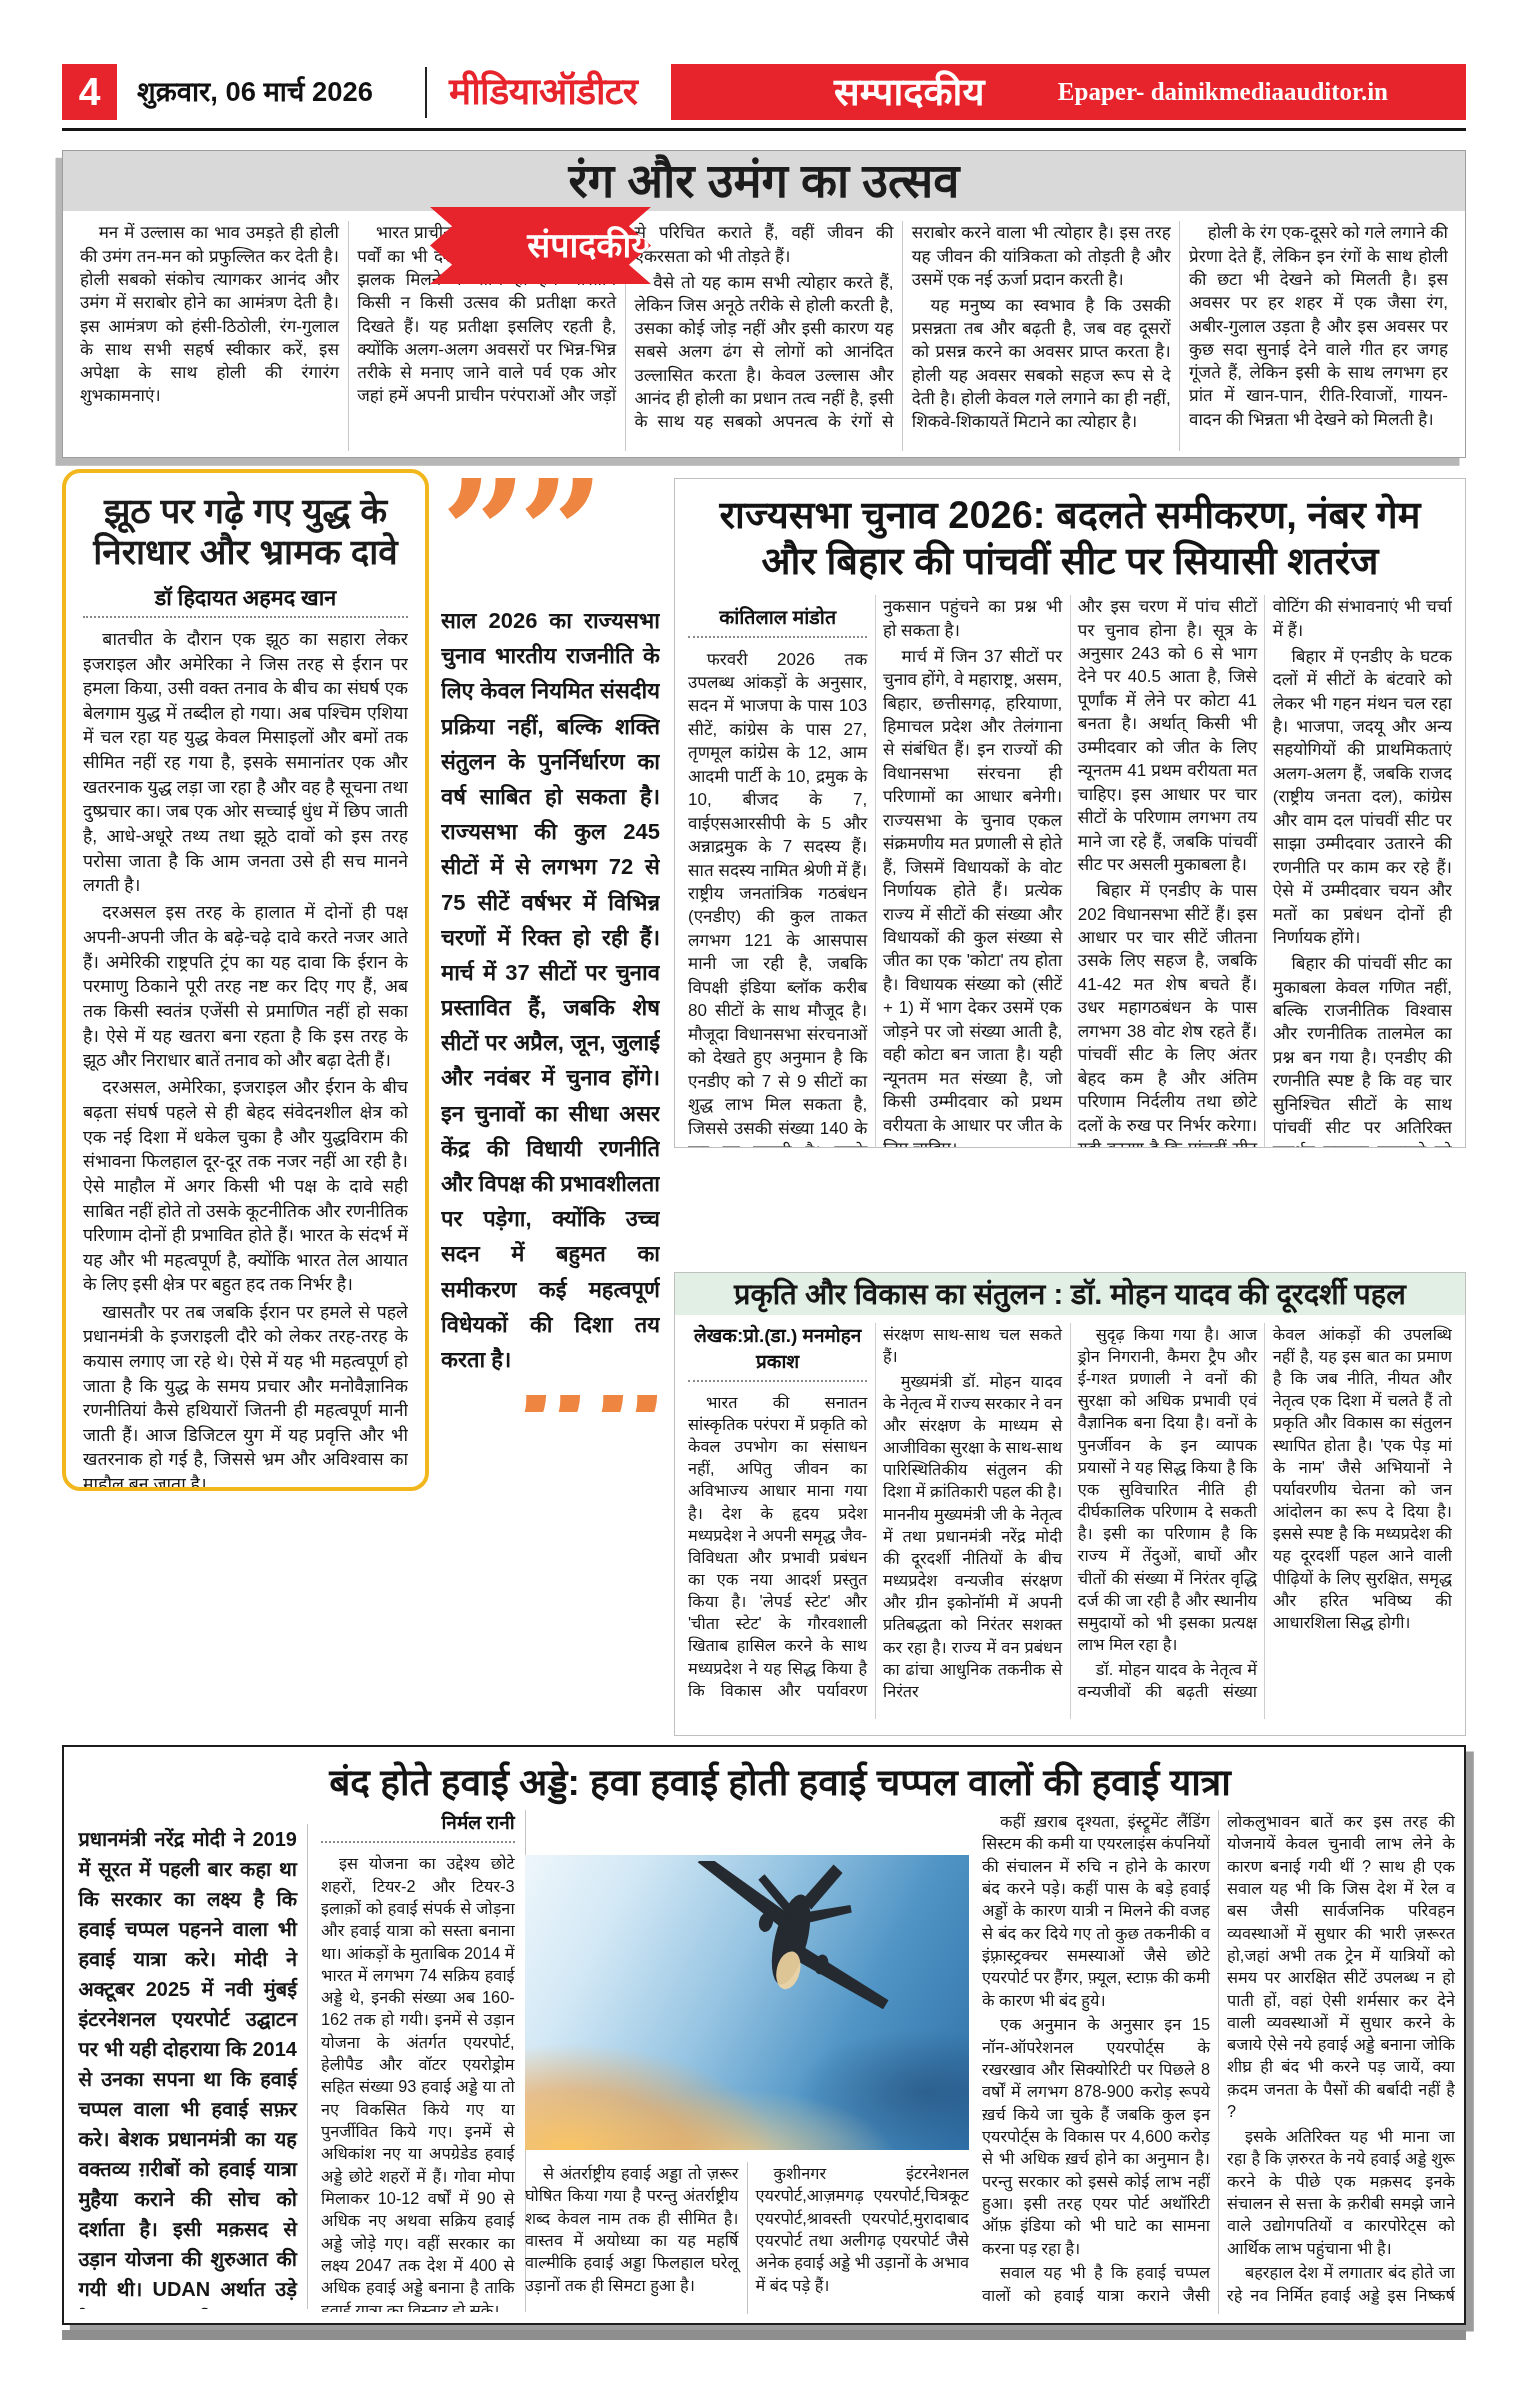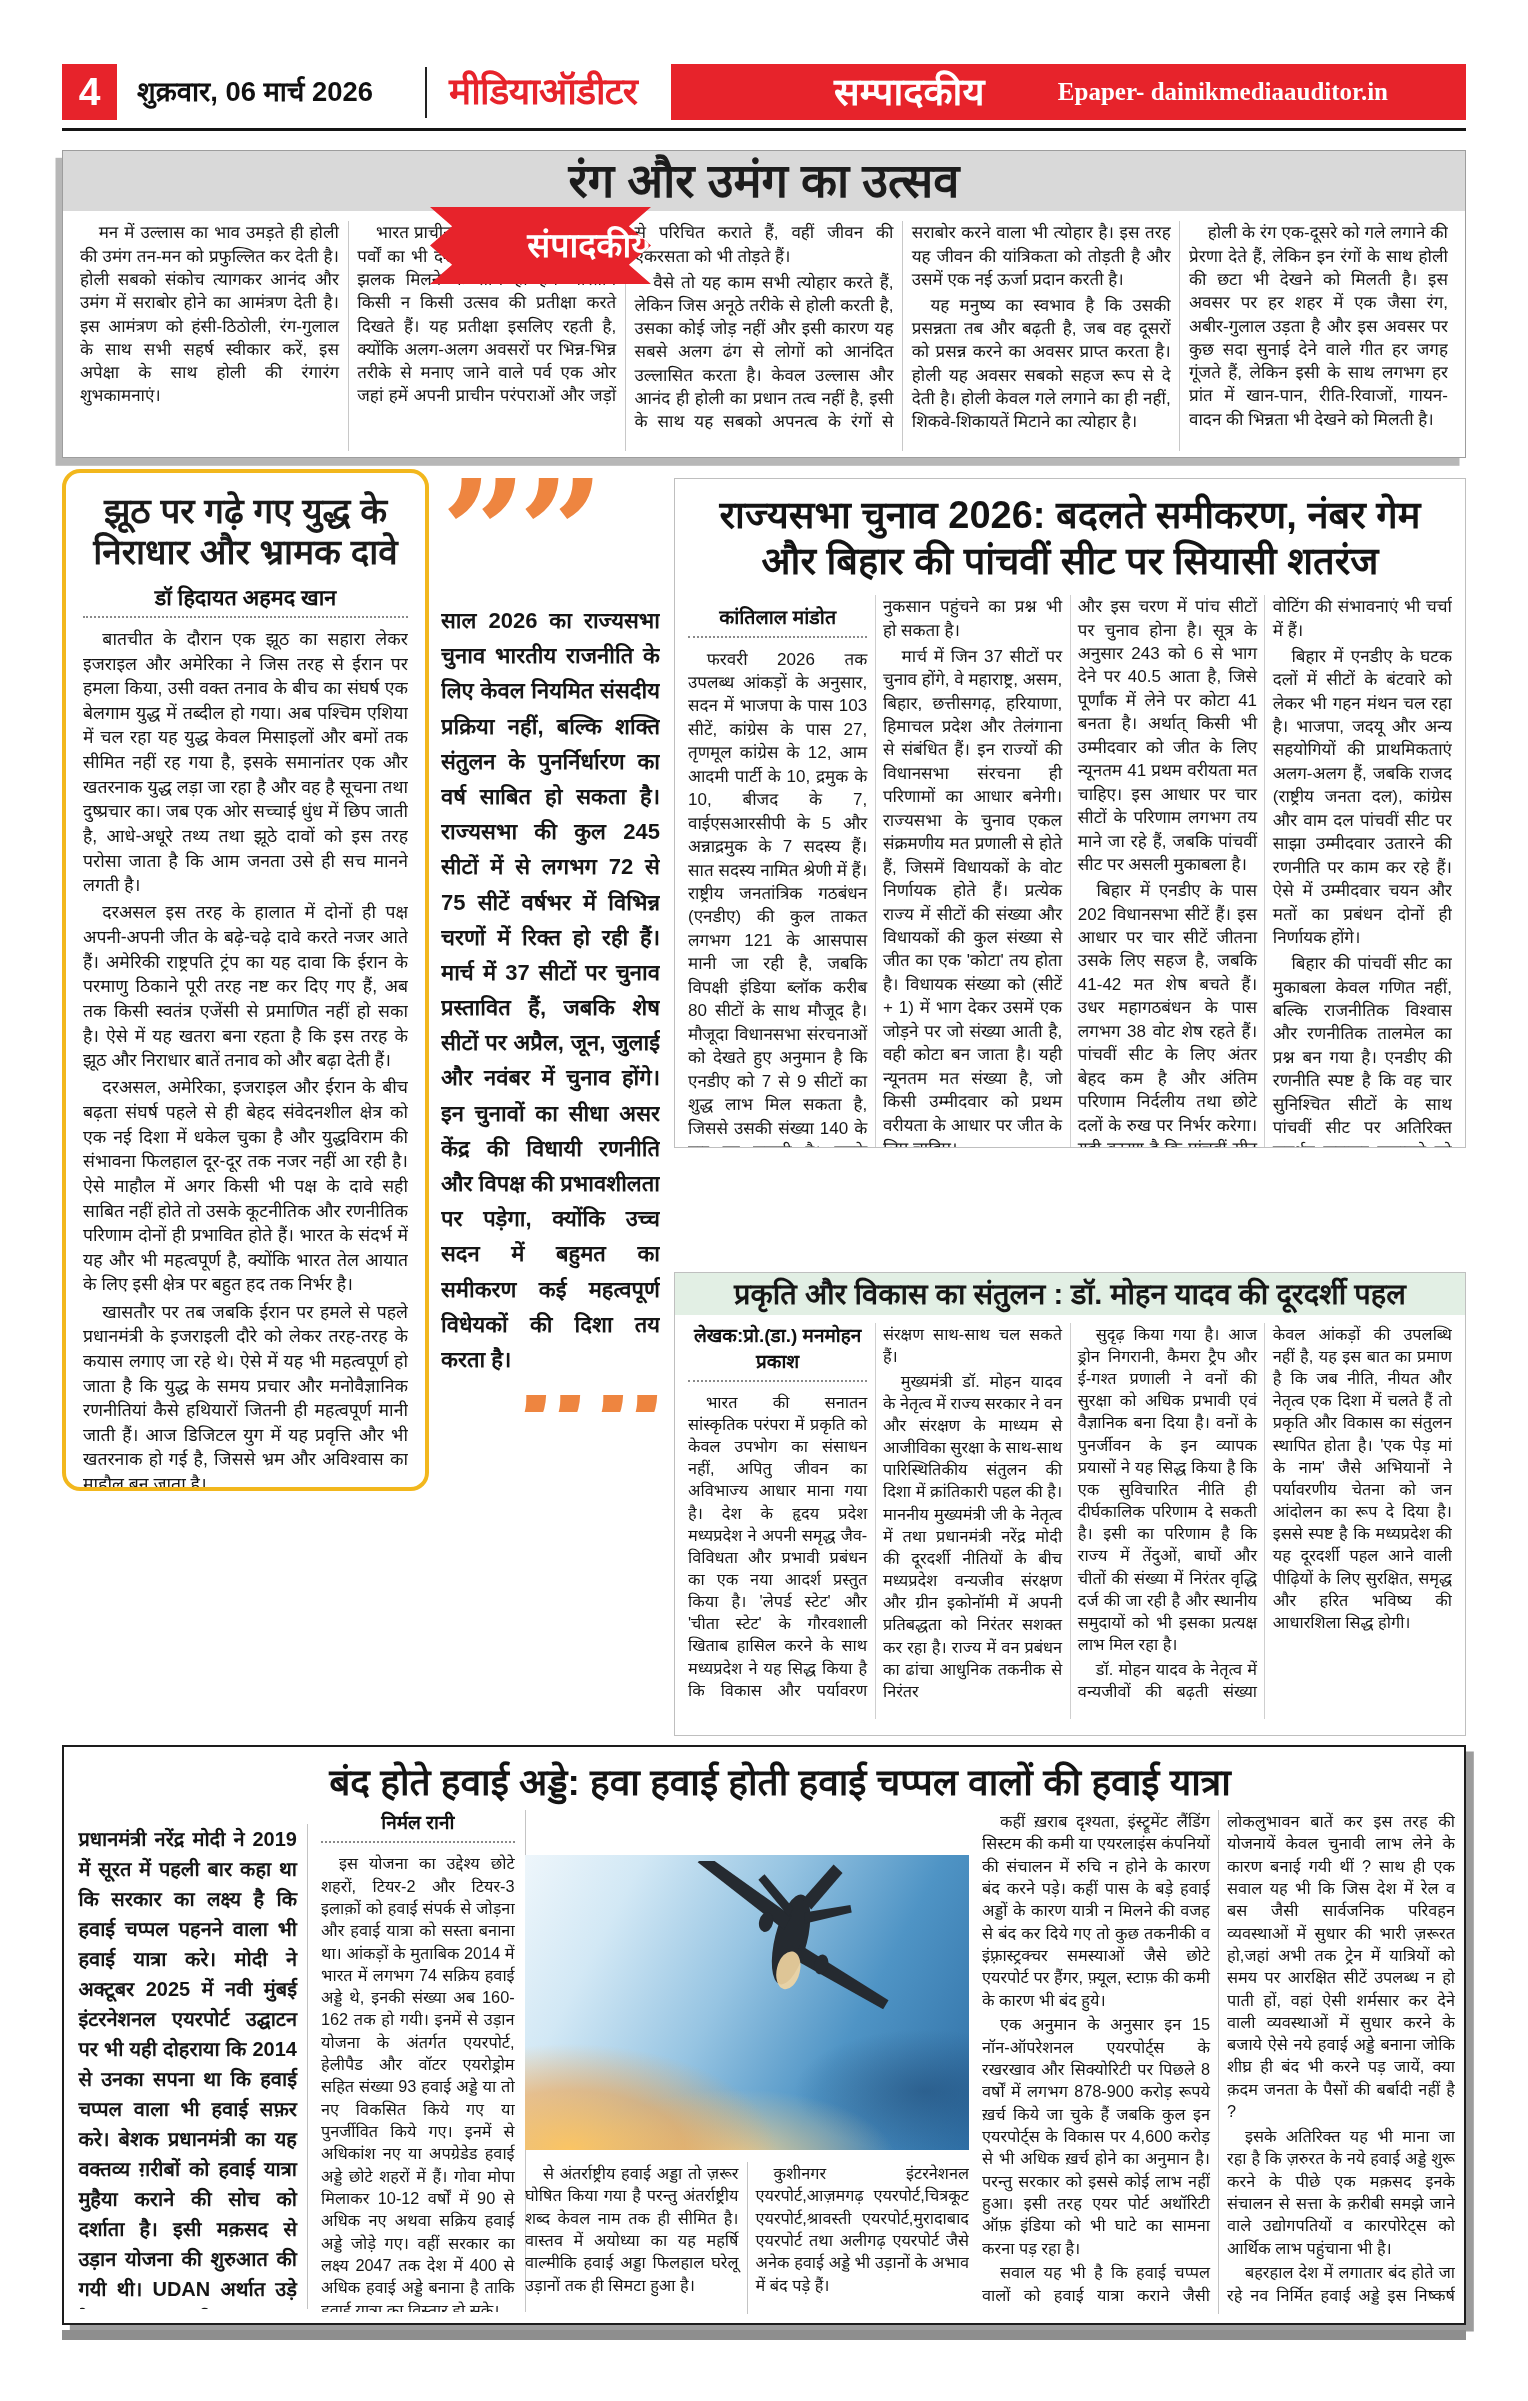--- a/index.html
+++ b/index.html
@@ -74,21 +74,21 @@
   .nature-body .byline { font-size:19px; margin-top:0; }
 
   
   .air-box { left:62px; top:1745px; width:1404px; height:580px; border:2.6px solid #1d1d1d;
     background:#fff; box-shadow:7.8px 6.5px 0 #9c9c9c; overflow:hidden; }
   .air-title { font-size:37px; font-weight:bold; text-align:center; margin-top:7.8px; color:#141414;padding-left:32px; }
   .air-intro { left:14.4px; top:77px; width:230px; height:485px; font-size:20px; font-weight:bold;
     line-height:1.5; overflow:hidden; border-right:0.7px solid #c4c4c4; padding-right:10.4px; }
   .air-col2 { left:257px; top:63px; width:205px; height:502px; font-size:16.3px; line-height:1.37;
     overflow:hidden; border-right:0.7px solid #c4c4c4; padding-right:10.4px; }
-  .air-col2 .byline { font-size:19px; margin-top:0; }
+  .air-col2 .byline { font-size:19px; margin-top:0;text-align:right; }
   .air-photo { left:461px; top:108px; width:444px; height:295px; overflow:hidden;
     background:
       radial-gradient(ellipse 65% 50% at 10% 100%, rgba(255,196,92,0.95), rgba(250,160,60,0.55) 40%, rgba(250,160,60,0) 72%),
       radial-gradient(ellipse 55% 38% at 48% 104%, rgba(255,214,140,0.85), rgba(255,214,140,0) 65%),
       radial-gradient(ellipse 42% 30% at 90% 80%, rgba(25,60,100,0.45), rgba(25,60,100,0) 70%),
       linear-gradient(118deg, #eef6fb 0%, #d2e8f5 20%, #96c4e2 45%, #4f94c5 70%, #2e6ea4 100%);
   }
   .air-photo svg { position:absolute; left:34%; top:2%; width:52%; }
   .air-under { left:461px; top:415px; width:444px; height:152px; overflow:hidden;
     column-count:2; column-gap:17px; column-fill:auto; column-rule:0.7px solid #c4c4c4;

